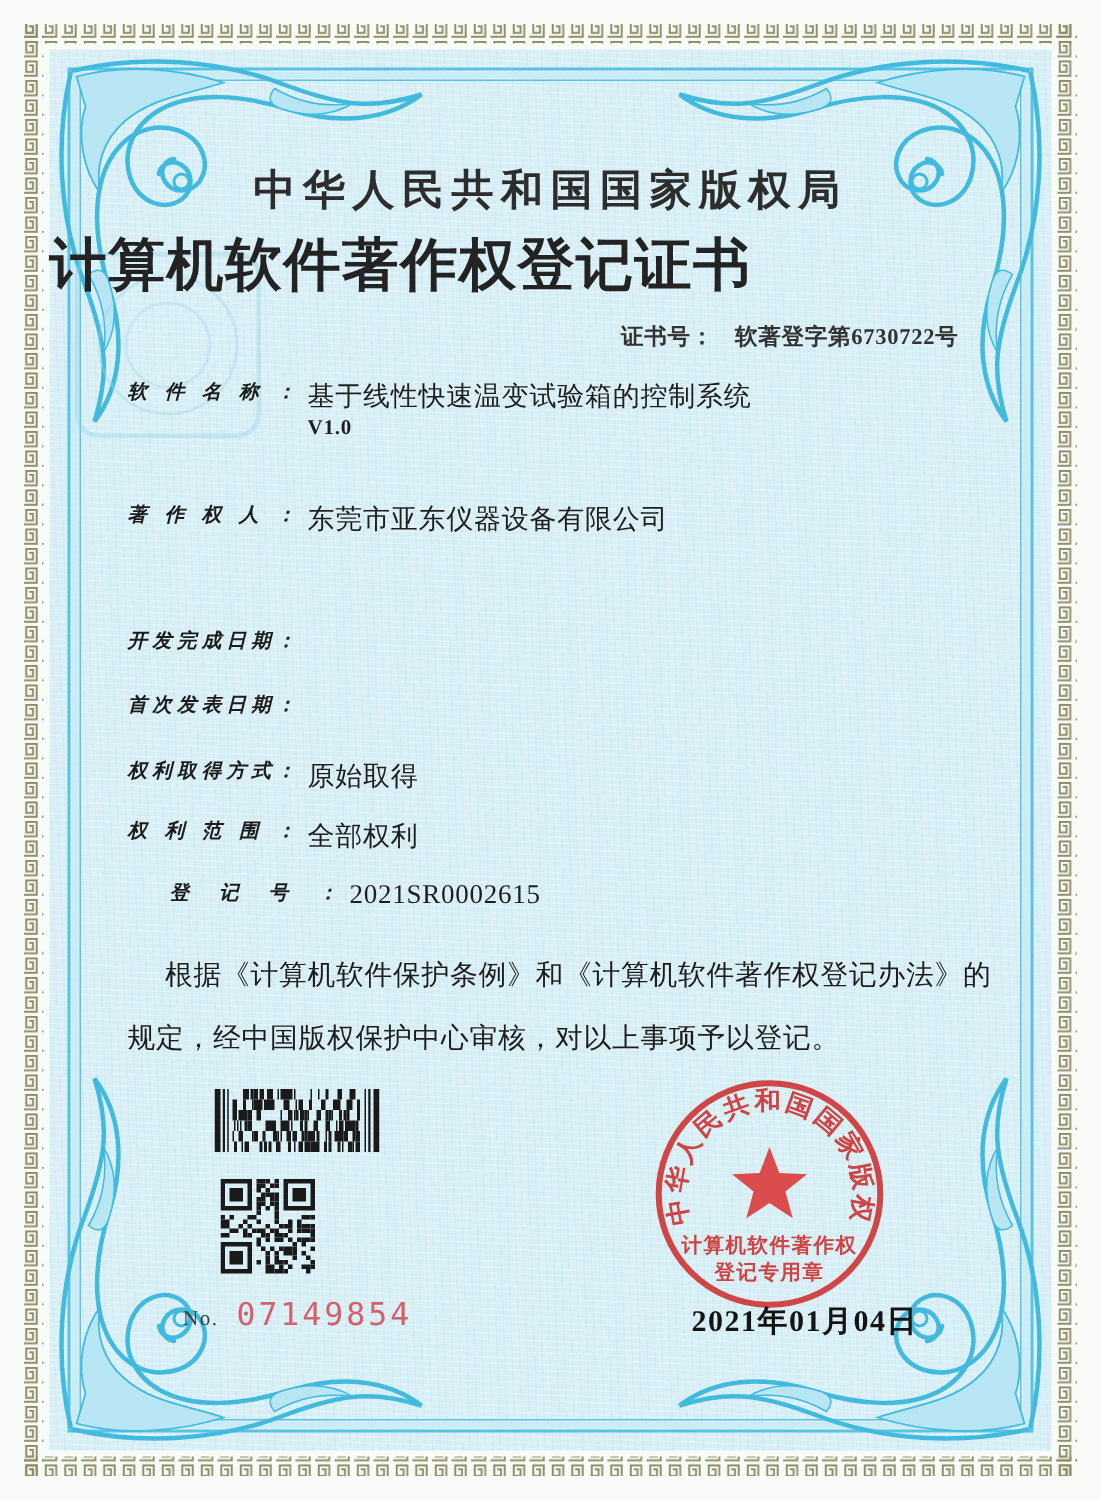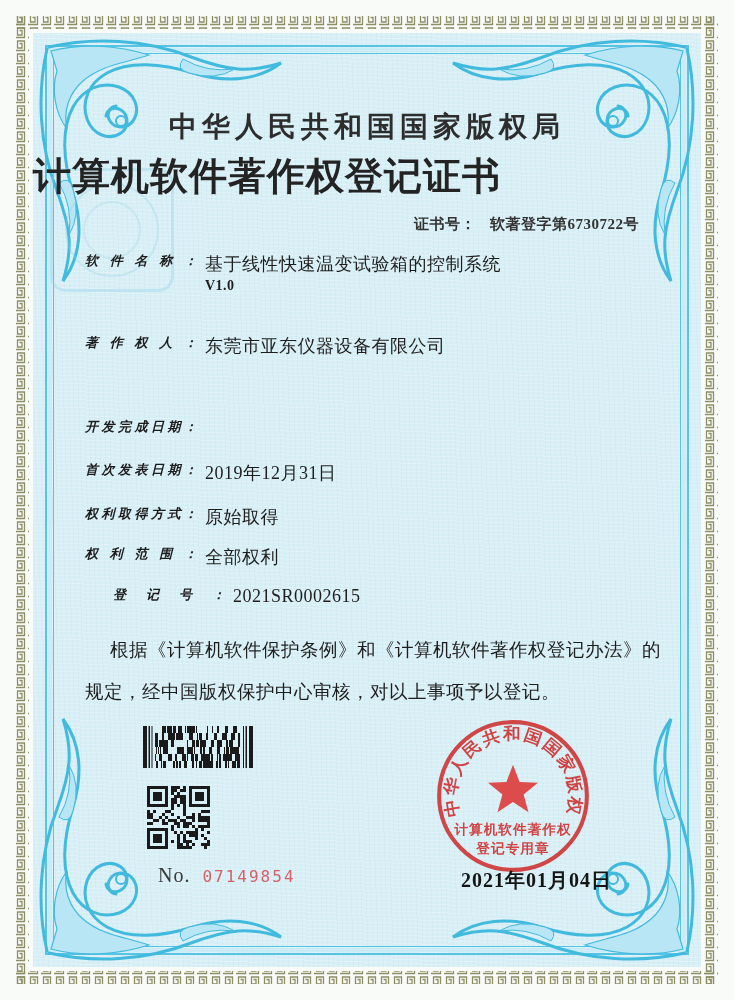--- a/index.html
+++ b/index.html
@@ -54,24 +54,24 @@
   .r4{top:472px;} .r5{top:512px;} .r6{top:553px;margin-left:28px;}
 
   .stmt{position:absolute;font-size:18.5px;color:#1d1d1d;letter-spacing:.5px;white-space:nowrap;}
   .stmt1{left:77px;top:604px;}
   .stmt2{left:52px;top:646px;}
 
   .barcode{position:absolute;left:110px;top:693px;width:110px;height:42px;}
   .qrcode{position:absolute;left:114px;top:753px;width:64px;height:64px;}
 
   .serial{position:absolute;left:89px;top:831px;white-space:nowrap;}
-  .serial .no{font-size:20px;color:#3a3a3a;letter-spacing:1px;margin-left:36px;}
+  .serial .no{font-size:14px;color:#3a3a3a;letter-spacing:1px;}
   .serial .num{
     font-family:"DejaVu Sans Mono","Liberation Mono",monospace;
-    font-size:16px;color:#d4606a;letter-spacing:2px;margin-left:8px;
+    font-size:21px;color:#d4606a;letter-spacing:2px;margin-left:8px;
   }
 
   .seal{position:absolute;left:394px;top:677px;width:172px;height:172px;opacity:.93;}
   .issue-date{
     position:absolute;left:428px;top:834px;font-size:20px;font-weight:600;
     color:#151515;letter-spacing:1px;white-space:nowrap;
   }
 </style>
 </head>
 <body>
@@ -126,21 +126,20 @@
     </div>
     <div class="frow r1">
       <span class="flabel">著作权人：</span>
       <span class="fvalue">东莞市亚东仪器设备有限公司</span>
     </div>
     <div class="frow r2">
       <span class="flabel">开发完成日期：</span>
     </div>
     <div class="frow r3">
       <span class="flabel">首次发表日期：</span>
-      <span class="fvalue">2019年12月31日</span>
     </div>
     <div class="frow r4">
       <span class="flabel">权利取得方式：</span>
       <span class="fvalue">原始取得</span>
     </div>
     <div class="frow r5">
       <span class="flabel">权利范围：</span>
       <span class="fvalue">全部权利</span>
     </div>
     <div class="frow r6">

